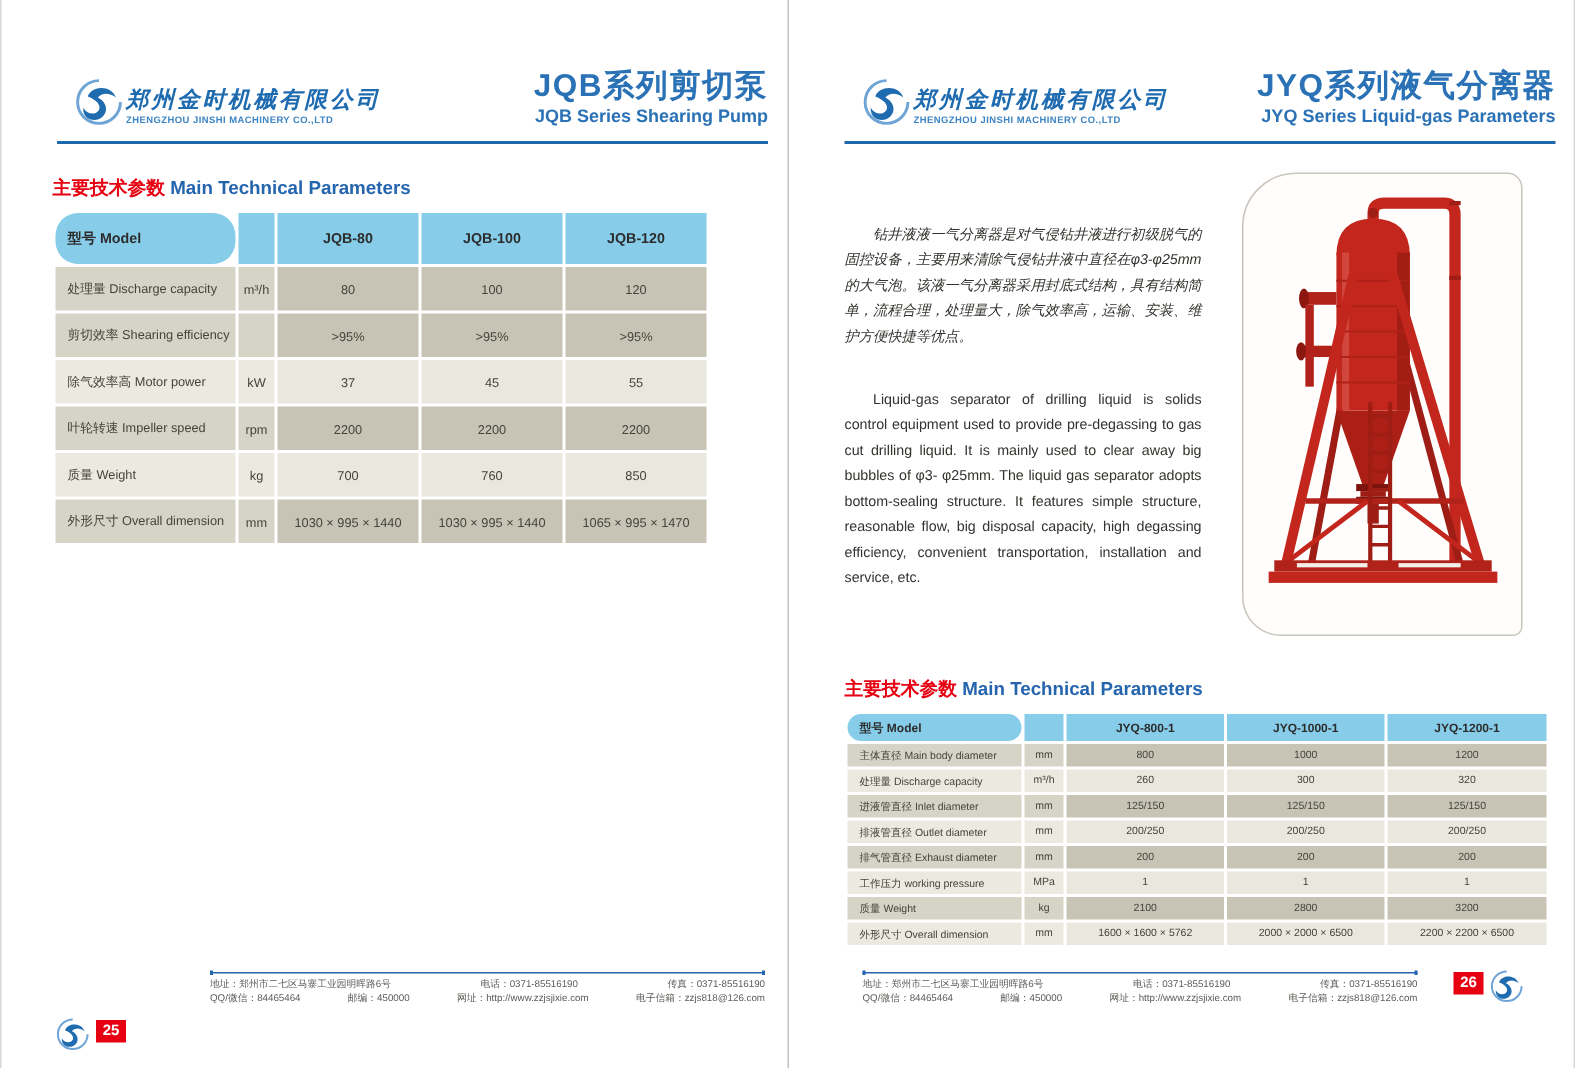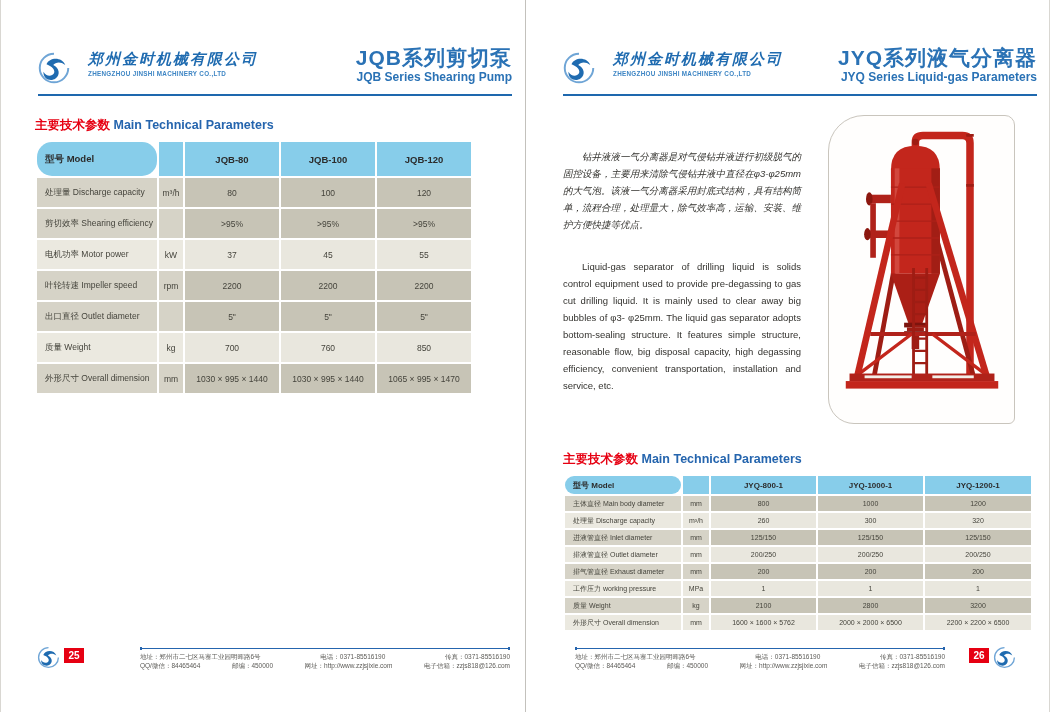--- a/index.html
+++ b/index.html
@@ -3,21 +3,21 @@
 <meta charset="utf-8">
 <style>
   html,body{margin:0;padding:0;background:#fff;}
   body{width:1050px;height:712px;overflow:hidden;font-family:"Liberation Sans","DejaVu Sans",sans-serif;}
   .spread{position:relative;width:1050px;height:712px;background:#ffffff;}
   .edge{position:absolute;top:0;bottom:0;width:1px;background:#d9d7d2;}
   .fold{position:absolute;top:0;bottom:0;left:525px;width:1px;background:#c3c1bc;}
   .page{position:absolute;top:0;width:525px;height:712px;}
 
   
-  .logo{position:absolute;left:36px;top:50px;display:flex;align-items:flex-start;gap:16px;}
+  .logo{position:absolute;left:48px;top:50px;display:flex;align-items:center;gap:0;}
   .logo svg{width:36px;height:36px;}
   .logo-cn{font-size:15px;font-weight:bold;font-style:italic;color:#1f6bb0;letter-spacing:2px;white-space:nowrap;}
   .logo-en{font-size:6.3px;font-weight:bold;color:#3d85c4;letter-spacing:0.3px;margin-top:1px;white-space:nowrap;}
   .page-title{position:absolute;right:13px;top:46px;text-align:right;color:#2a72b5;}
   .title-cn{font-size:21px;font-weight:bold;letter-spacing:1px;line-height:23px;}
   .title-en{font-size:12px;font-weight:bold;line-height:17px;}
   .header-rule{position:absolute;left:38px;right:13px;top:94px;height:2px;background:#1e68ae;}
 
   
   .section-title{position:absolute;font-size:12.5px;font-weight:bold;white-space:nowrap;}
@@ -52,21 +52,21 @@
 
   
   .footer-info{position:absolute;top:648px;width:370px;}
   .fi-left{left:140px;}
   .fi-right{left:50px;}
   .footer-line{position:relative;height:1px;background:#2565ae;margin-bottom:3px;}
   .footer-line::before,.footer-line::after{content:"";position:absolute;top:-1px;width:2px;height:3px;background:#2565ae;}
   .footer-line::before{left:0;} .footer-line::after{right:0;}
   .footer-row{display:flex;justify-content:space-between;font-size:6.5px;line-height:9px;color:#5c5b57;white-space:nowrap;}
   .page-badge{position:absolute;top:645px;display:flex;align-items:flex-start;gap:3px;}
-  .badge-left{left:36px;}
+  .badge-left{left:36px;margin-top:32px;}
   .badge-right{left:444px;}
   .page-badge svg{width:25px;height:25px;}
   .pagenum{display:inline-block;margin-top:3px;width:20px;height:15px;background:#e60012;color:#fff;font-size:10px;font-weight:bold;text-align:center;line-height:15px;}
 </style>
 </head>
 <body>
 
 <div class="spread">
   <div class="edge" style="left:0"></div>
   <div class="edge" style="left:1049px"></div>
@@ -119,39 +119,32 @@
             <td class="val">120</td>
           </tr>
           <tr class="dark">
             <td class="lab">剪切效率 Shearing efficiency</td>
             <td class="unit"></td>
             <td class="val">&gt;95%</td>
             <td class="val">&gt;95%</td>
             <td class="val">&gt;95%</td>
           </tr>
           <tr class="light">
-            <td class="lab">电机功率 Motor power</td>
+            <td class="lab">除气效率高 Motor power</td>
             <td class="unit">kW</td>
             <td class="val">37</td>
             <td class="val">45</td>
             <td class="val">55</td>
           </tr>
           <tr class="dark">
             <td class="lab">叶轮转速 Impeller speed</td>
             <td class="unit">rpm</td>
             <td class="val">2200</td>
             <td class="val">2200</td>
             <td class="val">2200</td>
-          </tr>
-          <tr class="dark">
-            <td class="lab">出口直径 Outlet diameter</td>
-            <td class="unit"></td>
-            <td class="val">5"</td>
-            <td class="val">5"</td>
-            <td class="val">5"</td>
           </tr>
           <tr class="light">
             <td class="lab">质量 Weight</td>
             <td class="unit">kg</td>
             <td class="val">700</td>
             <td class="val">760</td>
             <td class="val">850</td>
           </tr>
           <tr class="dark">
             <td class="lab">外形尺寸 Overall dimension</td>

